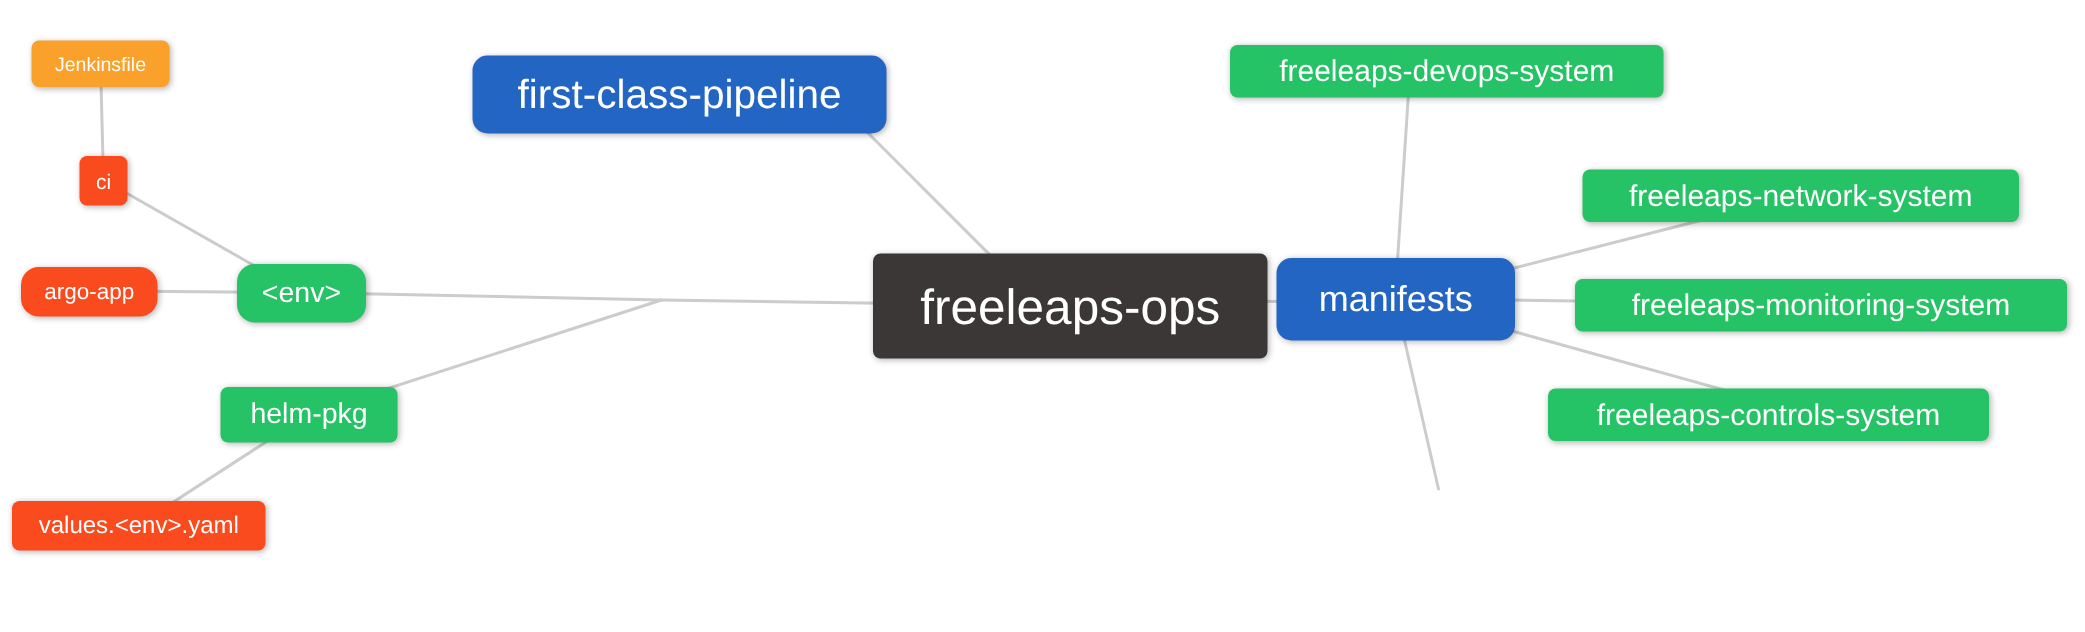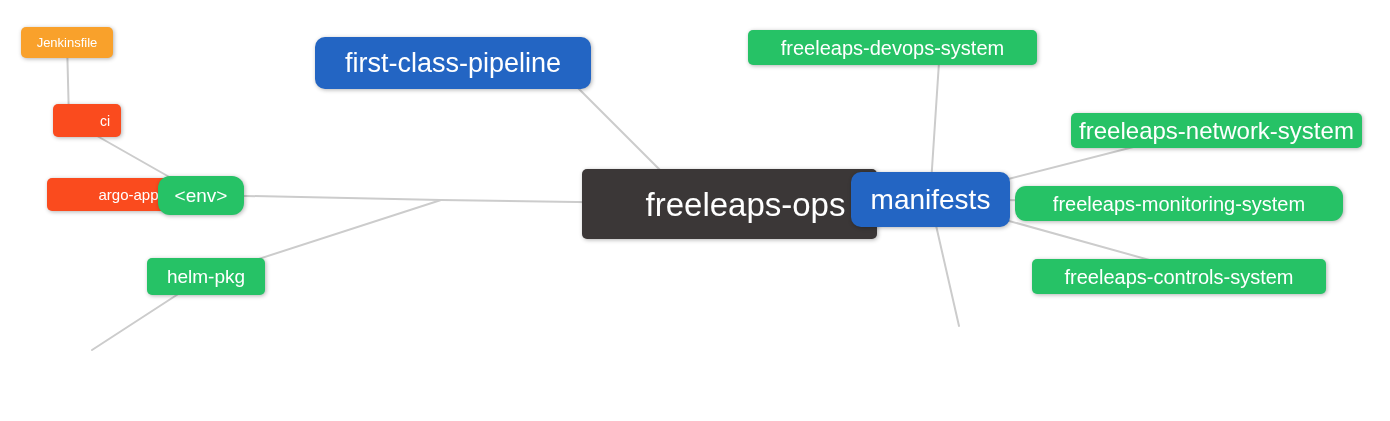--- a/index.html
+++ b/index.html
@@ -36,23 +36,23 @@
     color: var(--text, #ffffff);
     border-radius: 5px;
     box-shadow: 1px 1px 4px rgba(0,0,0,0.30);
     white-space: nowrap;
     cursor: pointer;
     line-height: 1;
     user-select: none;
   }
   .c-blue   { background: var(--blue,   #2365c3); border-radius: 10px; }
   .c-green  { background: var(--green,  #26c266); }
-  .c-red    { background: var(--red,    #fa4b1e); padding-left: 36px; }
+  .c-red    { background: var(--red,    #fa4b1e); }
   .c-orange { background: var(--orange, #f9a12b); }
-  .c-dark   { background: var(--dark,   #3b3737); padding-left: 32px; }
+  .c-dark   { background: var(--dark,   #3b3737); }
 </style>
 </head>
 <body>
 
 <div class="canvas">
 
   <svg class="edges" width="1390" height="421">
     <line x1="67" y1="42" x2="69" y2="120"></line>
     <line x1="69" y1="120" x2="201" y2="195"></line>
     <line x1="76" y1="194" x2="201" y2="195"></line>
@@ -66,36 +66,37 @@
     <line x1="930" y1="199" x2="1200" y2="130"></line>
     <line x1="930" y1="199" x2="1214" y2="203"></line>
     <line x1="930" y1="199" x2="1207" y2="276"></line>
     <line x1="930" y1="199" x2="959" y2="326"></line>
   </svg>
 
   <div class="node c-orange" style="left:21px;  top:27px;  width:92px;  height:31px; font-size:13px;">Jenkinsfile</div>
 
   <div class="node c-red" style="left:53px;  top:104px; width:32px;  height:33px; font-size:14px;">ci</div>
 
-  <div class="node c-red" style="left:47px;  top:178px; width:91px;  height:33px; font-size:15px;">argo-app</div>
+  <div class="node c-red" style="left:14px;  top:178px; width:91px;  height:33px; font-size:15px;border-radius:12px;">argo-app</div>
 
   <div class="node c-green" style="left:158px; top:176px; width:86px;  height:39px; font-size:19px;border-radius:12px;">&lt;env&gt;</div>
 
   <div class="node c-green" style="left:147px; top:258px; width:118px; height:37px; font-size:19px;">helm-pkg</div>
 
+  <div class="node c-red" style="left:8px;   top:334px; width:169px; height:33px; font-size:16px;">values.&lt;env&gt;.yaml</div>
 
   <div class="node c-blue" style="left:315px; top:37px;  width:276px; height:52px; font-size:27px;">first-class-pipeline</div>
 
 
   <div class="node c-dark" style="left:582px; top:169px; width:263px; height:70px; font-size:33px;">freeleaps-ops</div>
 
-  <div class="node c-blue" style="left:851px; top:172px; width:159px; height:55px; font-size:28px;">manifests</div>
+  <div class="node c-blue" style="left:851px; top:172px; width:159px; height:55px; font-size:24px;">manifests</div>
 
-  <div class="node c-green" style="left:748px; top:30px;  width:289px; height:35px; font-size:20px;">freeleaps-devops-system</div>
+  <div class="node c-green" style="left:820px; top:30px;  width:289px; height:35px; font-size:20px;">freeleaps-devops-system</div>
 
-  <div class="node c-green" style="left:1055px;top:113px; width:291px; height:35px; font-size:24px;margin-left:16px;">freeleaps-network-system</div>
+  <div class="node c-green" style="left:1055px;top:113px; width:291px; height:35px; font-size:20px;">freeleaps-network-system</div>
 
-  <div class="node c-green" style="left:1015px;top:186px; width:328px; height:35px; font-size:20px;border-radius:11px;">freeleaps-monitoring-system</div>
+  <div class="node c-green" style="left:1050px;top:186px; width:328px; height:35px; font-size:20px;">freeleaps-monitoring-system</div>
 
   <div class="node c-green" style="left:1032px;top:259px; width:294px; height:35px; font-size:20px;">freeleaps-controls-system</div>
 
 
 </div>
 
 </body></html>

